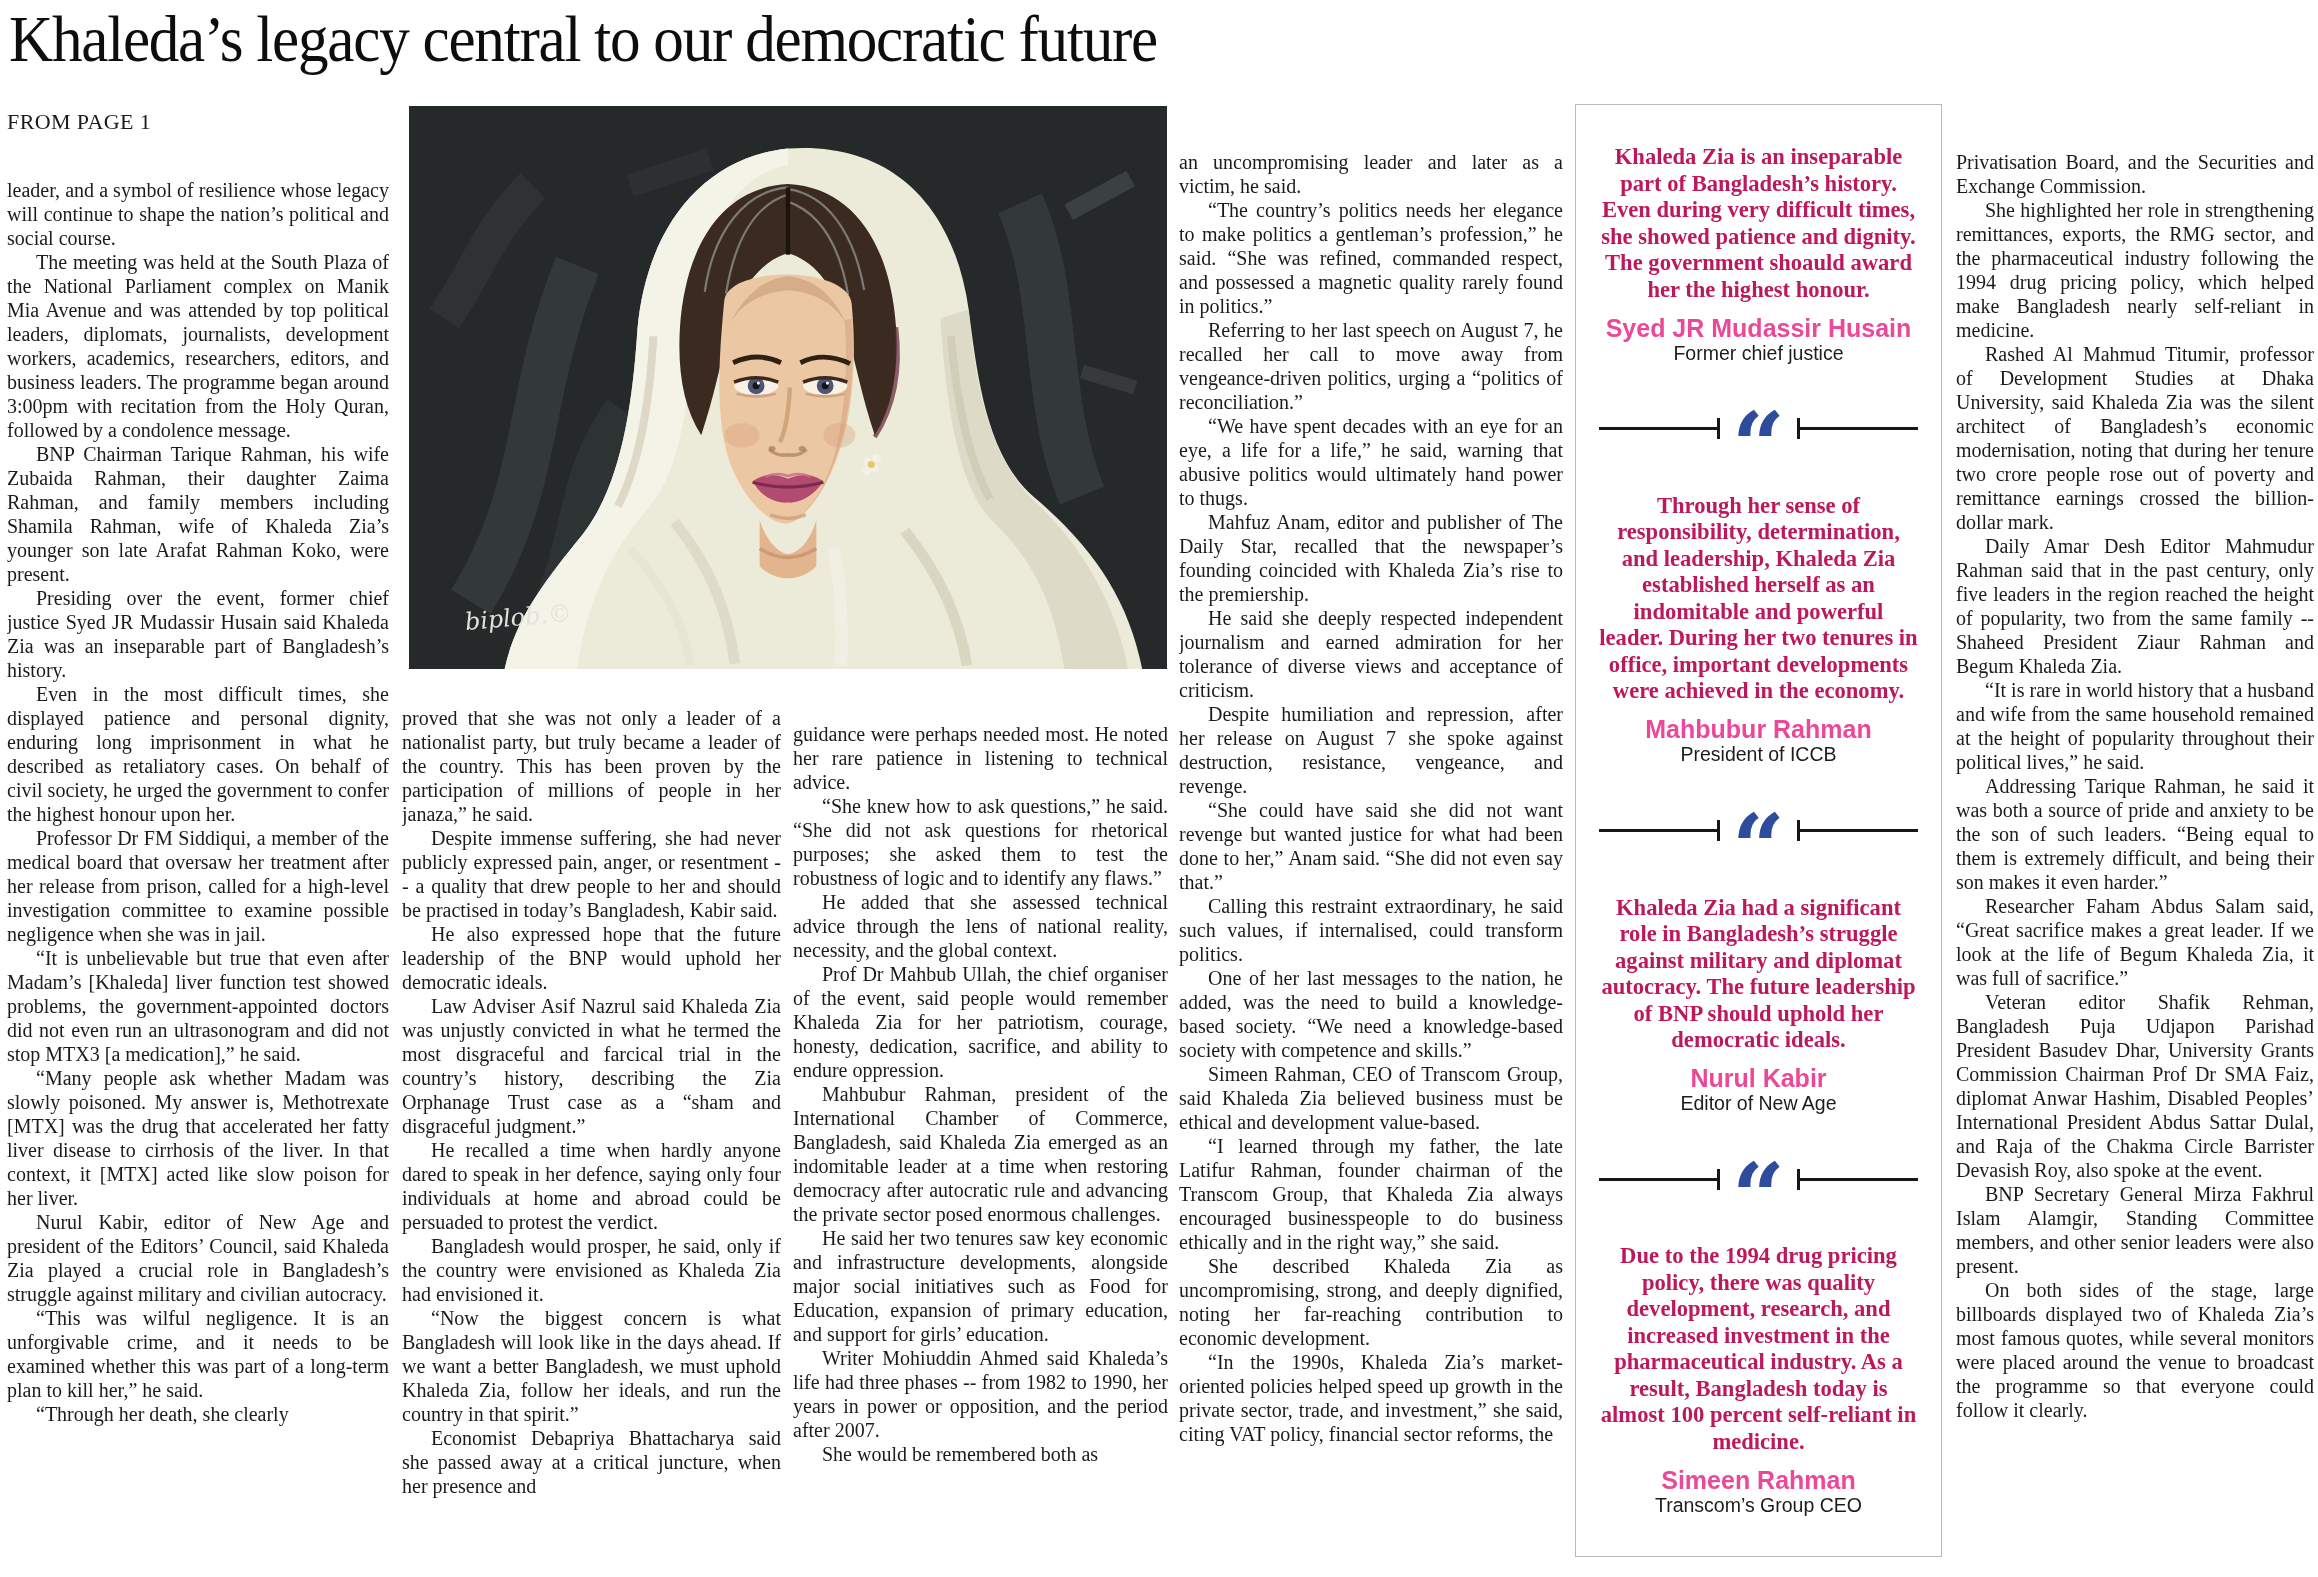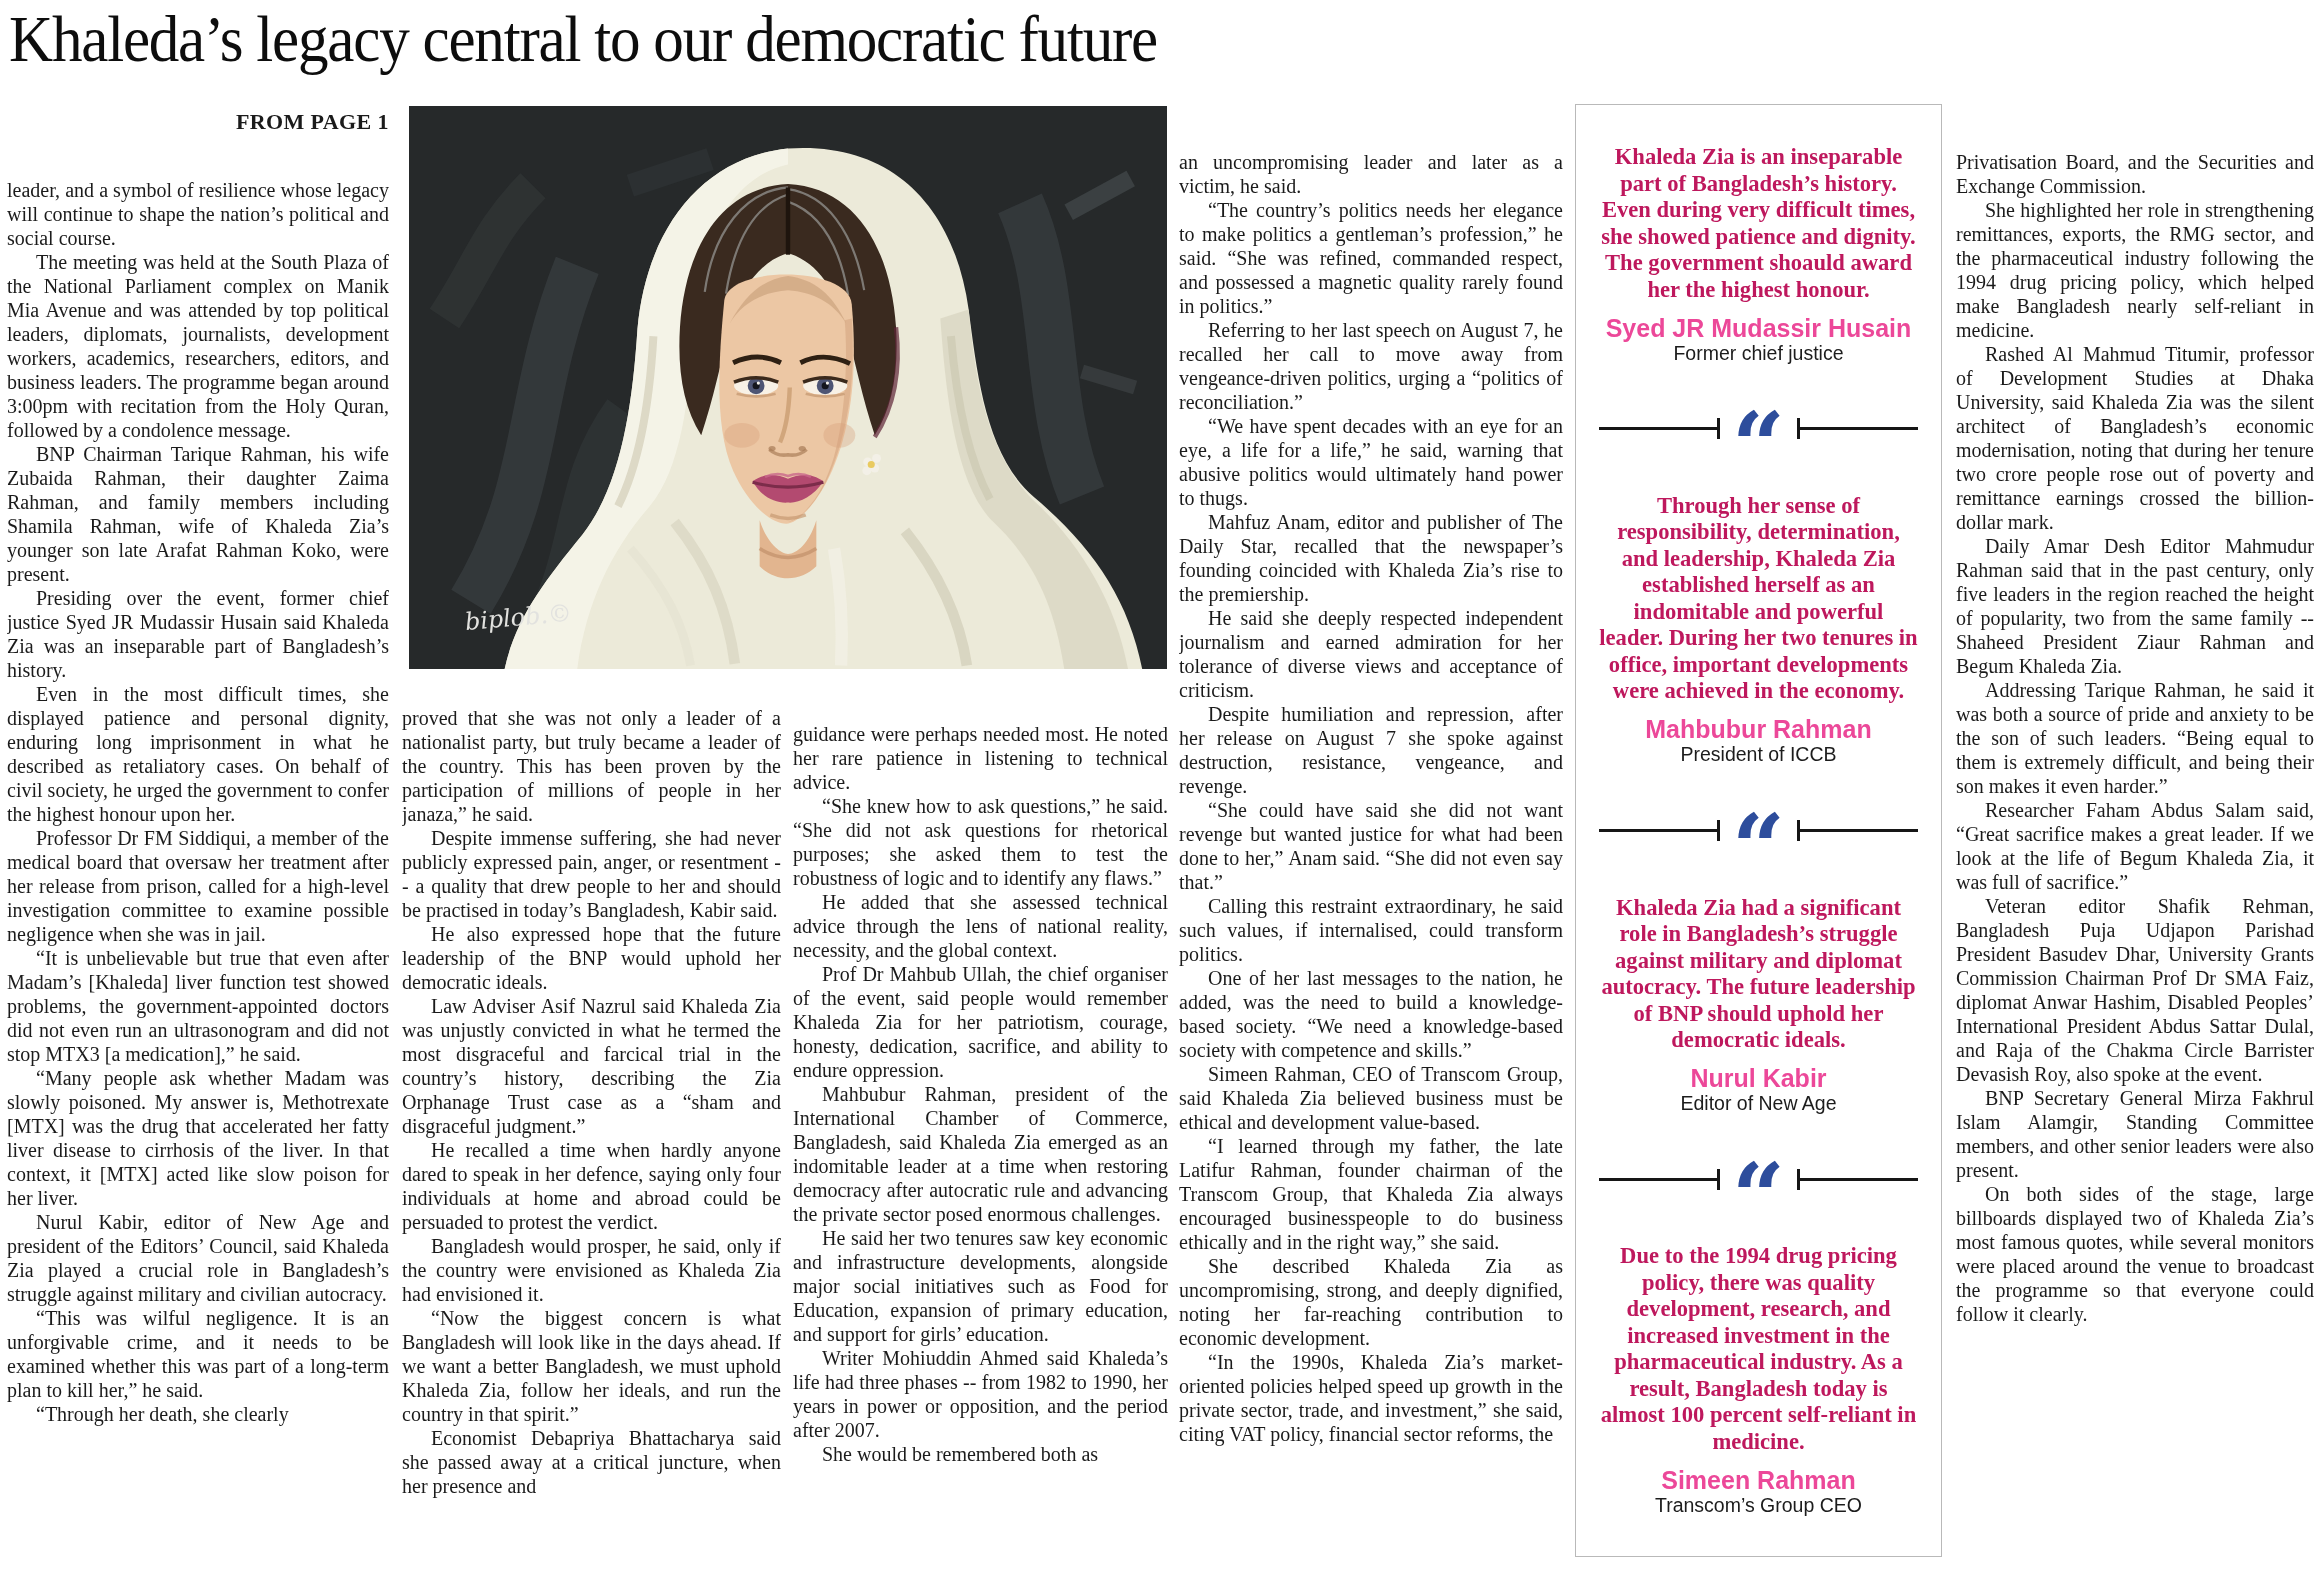--- a/index.html
+++ b/index.html
@@ -17,23 +17,23 @@
     transform:scaleX(0.94); transform-origin:left top;
     white-space:nowrap; color:#0d0d0d;
   }
   .col {
     position:absolute; text-align:justify; overflow:hidden;
     font-size:20px; line-height:24px; color:#1b1b1b;
   }
   .col p { text-indent:1.45em; }
   .col p.cont { text-indent:0;margin-top:44px; }
   .kicker {
-    font-family:"Liberation Serif",serif; font-weight:bold;
+    font-family:"Liberation Serif",serif; font-weight:normal;
     font-size:22px; letter-spacing:0.4px; margin-bottom:4.4px;
-    text-align:right;
+    text-align:left;
   }
   .col1 { left:7px;    top:110px; width:382px; height:1465px; }
   .col2 { left:402px;  top:662px; width:379px; height:896px; }
   .col3 { left:793px;  top:678px; width:375px; height:896px; }
   .col4 { left:1179px; top:106px; width:384px; height:1470px; }
   .col6 { left:1956px; top:106px; width:358px; height:1470px; }
 
   .portrait {
     position:absolute; left:409px; top:106px; width:758px; height:563px;
   }
@@ -259,20 +259,21 @@
       <cite class="qname">Simeen Rahman</cite>
       <cite class="qrole">Transcom’s Group CEO</cite>
     </blockquote>
   </aside>
 
   <div class="col col6">
     <p class="cont">Privatisation Board, and the Securities and Exchange Commission.</p>
     <p>She highlighted her role in strengthening remittances, exports, the RMG sector, and the pharmaceutical industry following the 1994 drug pricing policy, which helped make Bangladesh nearly self-reliant in medicine.</p>
     <p>Rashed Al Mahmud Titumir, professor of Development Studies at Dhaka University, said Khaleda Zia was the silent architect of Bangladesh’s economic modernisation, noting that during her tenure two crore people rose out of poverty and remittance earnings crossed the billion-dollar mark.</p>
     <p>Daily Amar Desh Editor Mahmudur Rahman said that in the past century, only five leaders in the region reached the height of popularity, two from the same family -- Shaheed President Ziaur Rahman and Begum Khaleda Zia.</p>
+    <p>“It is rare in world history that a husband and wife from the same household remained at the height of popularity throughout their political lives,” he said.</p>
     <p>Addressing Tarique Rahman, he said it was both a source of pride and anxiety to be the son of such leaders. “Being equal to them is extremely difficult, and being their son makes it even harder.”</p>
     <p>Researcher Faham Abdus Salam said, “Great sacrifice makes a great leader. If we look at the life of Begum Khaleda Zia, it was full of sacrifice.”</p>
     <p>Veteran editor Shafik Rehman, Bangladesh Puja Udjapon Parishad President Basudev Dhar, University Grants Commission Chairman Prof Dr SMA Faiz, diplomat Anwar Hashim, Disabled Peoples’ International President Abdus Sattar Dulal, and Raja of the Chakma Circle Barrister Devasish Roy, also spoke at the event.</p>
     <p>BNP Secretary General Mirza Fakhrul Islam Alamgir, Standing Committee members, and other senior leaders were also present.</p>
     <p>On both sides of the stage, large billboards displayed two of Khaleda Zia’s most famous quotes, while several monitors were placed around the venue to broadcast the programme so that everyone could follow it clearly.</p>
   </div>
 
 </div>
 
 

